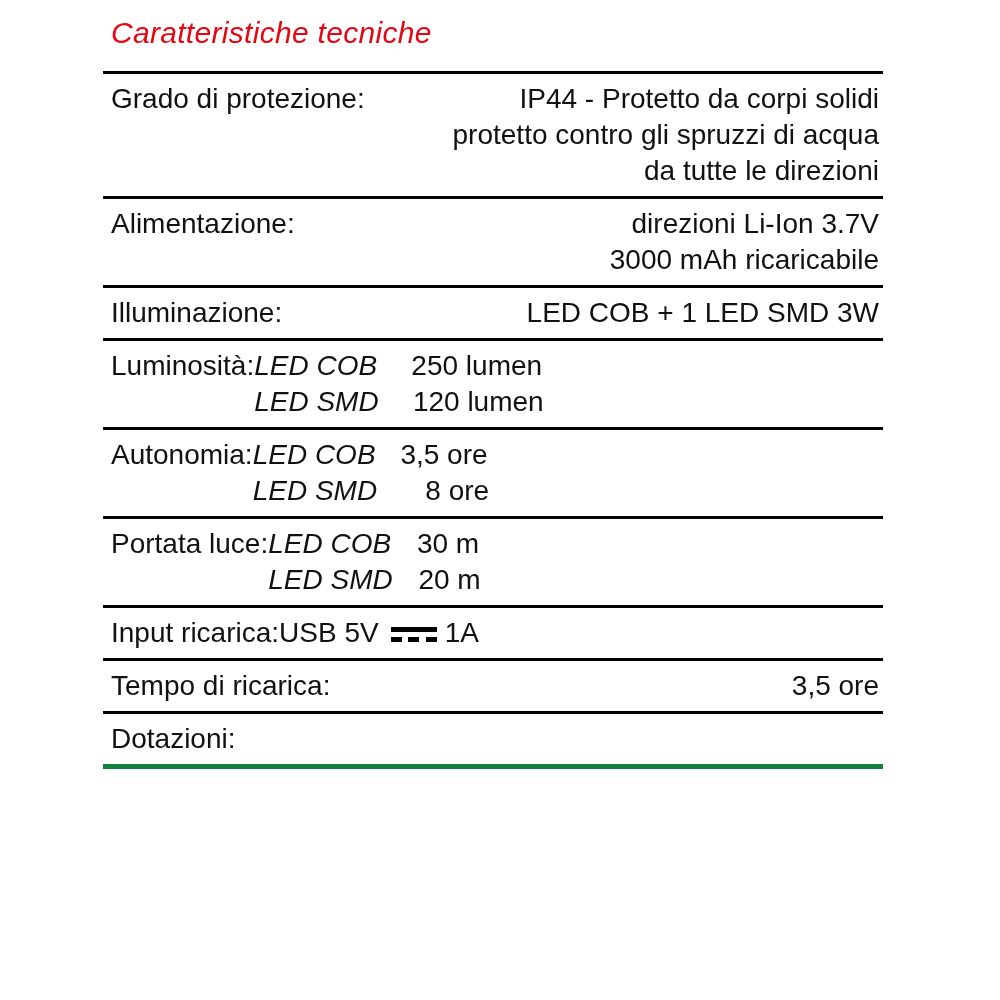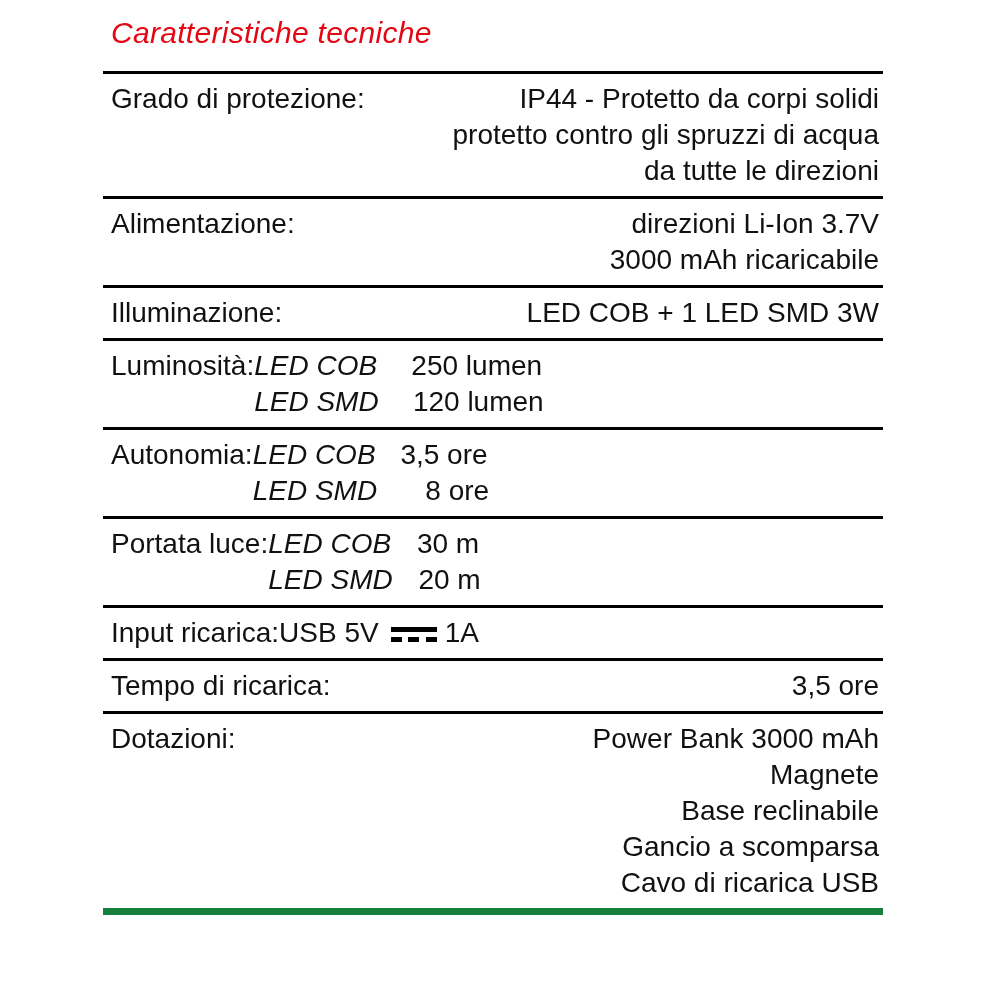--- a/index.html
+++ b/index.html
@@ -20,21 +20,21 @@
   .title {
     font-size: 30px;
     font-weight: normal;
     font-style: italic;
     letter-spacing: 0.3px;
     margin: 4px 0 21px 8px;
     white-space: nowrap;
   }
   .spec-table {
     width: 780px;
-    border-bottom: 7px solid #15803d;
+    border-bottom: 5px solid #15803d;
   }
   .row {
     border-top: 3px solid #000;
     display: flex;
     align-items: flex-start;
     padding: 7px 4px 7px 8px;
     font-size: 28px;
     line-height: 36px;
   }
   .label { white-space: nowrap; }
@@ -164,24 +164,17 @@
 
     <div class="row">
       <span class="label">Tempo di ricarica:</span>
       <div class="value">
         <div class="vline">3,5 ore</div>
       </div>
     </div>
 
     <div class="row">
       <span class="label">Dotazioni:</span>
-      <div class="value">
-        <div class="vline">Power Bank 3000 mAh</div>
-        <div class="vline">Magnete</div>
-        <div class="vline">Base reclinabile</div>
-        <div class="vline">Gancio a scomparsa</div>
-        <div class="vline">Cavo di ricarica USB</div>
-      </div>
     </div>
 
 
   </div>
 </div>
 
 </body></html>

